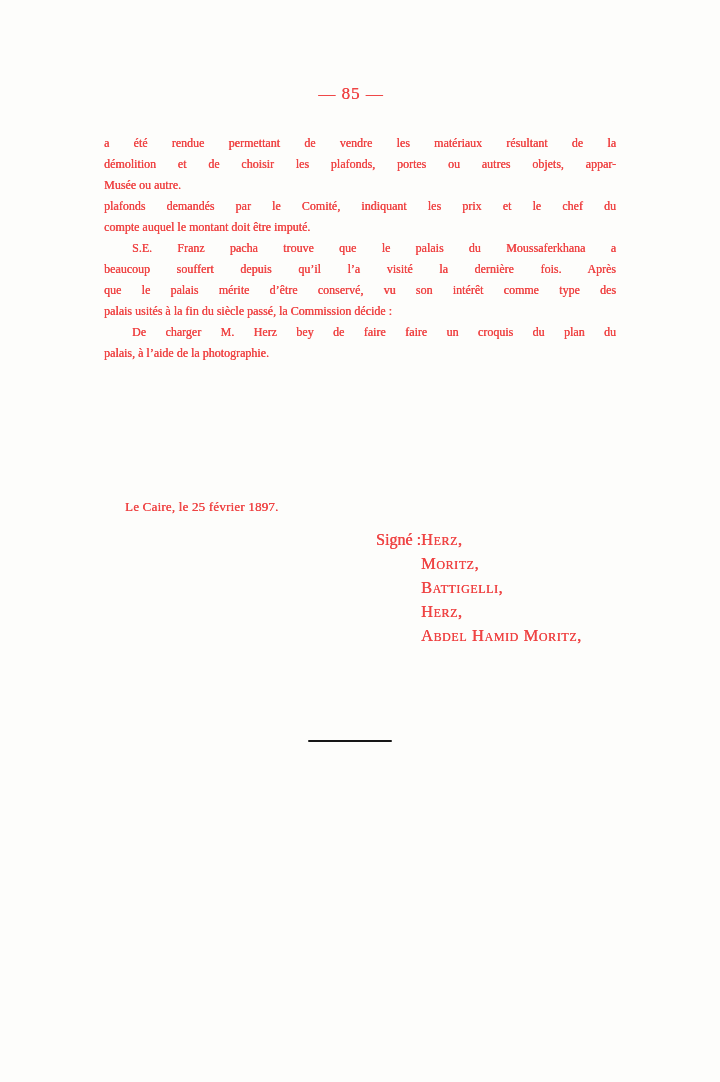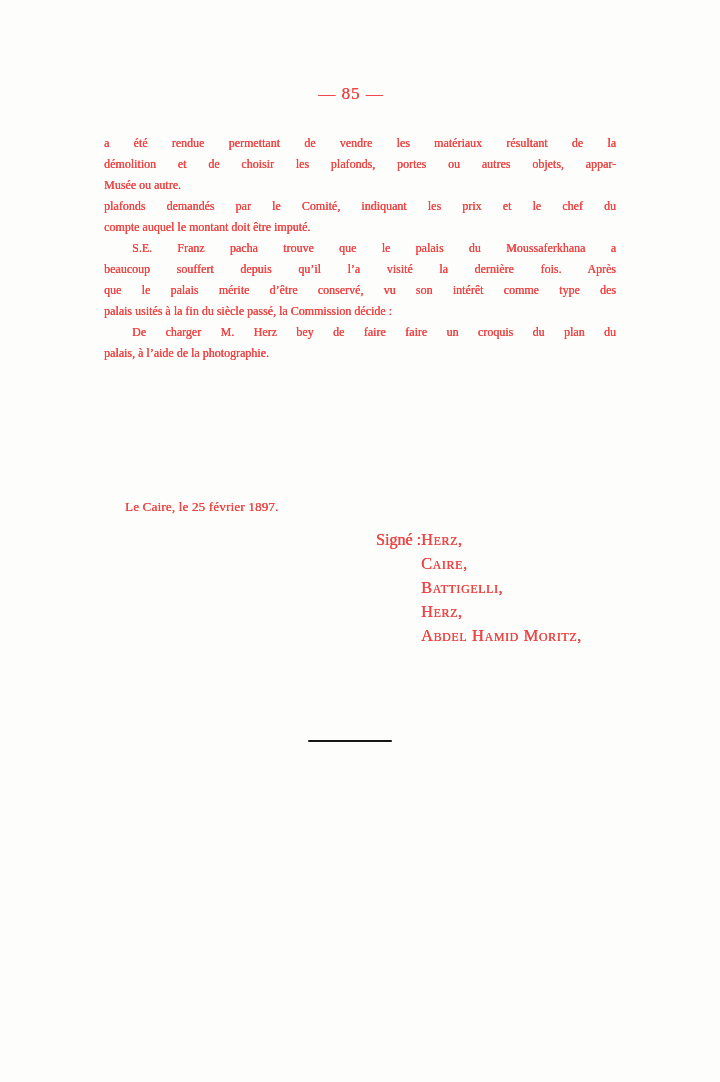--- a/index.html
+++ b/index.html
@@ -100,21 +100,21 @@
     <div class="line ind">De charger M. Herz bey de faire faire un croquis du plan du</div>
     <div class="line last">palais, à l’aide de la photographie.</div>
   </div>
 
   <div class="dateline">Le Caire, le 25 février 1897.</div>
 
   <div class="sig">
     <span class="sig-label">Signé :</span>
     <div class="sig-names">
       <div>Herz,</div>
-      <div>Caire,</div>
+      <div>Moritz,</div>
       <div>Battigelli,</div>
       <div>Herz,</div>
       <div>Abdel Hamid Moritz,</div>
     </div>
   </div>
 
   <div class="rule"></div>
 
 </div>
 

